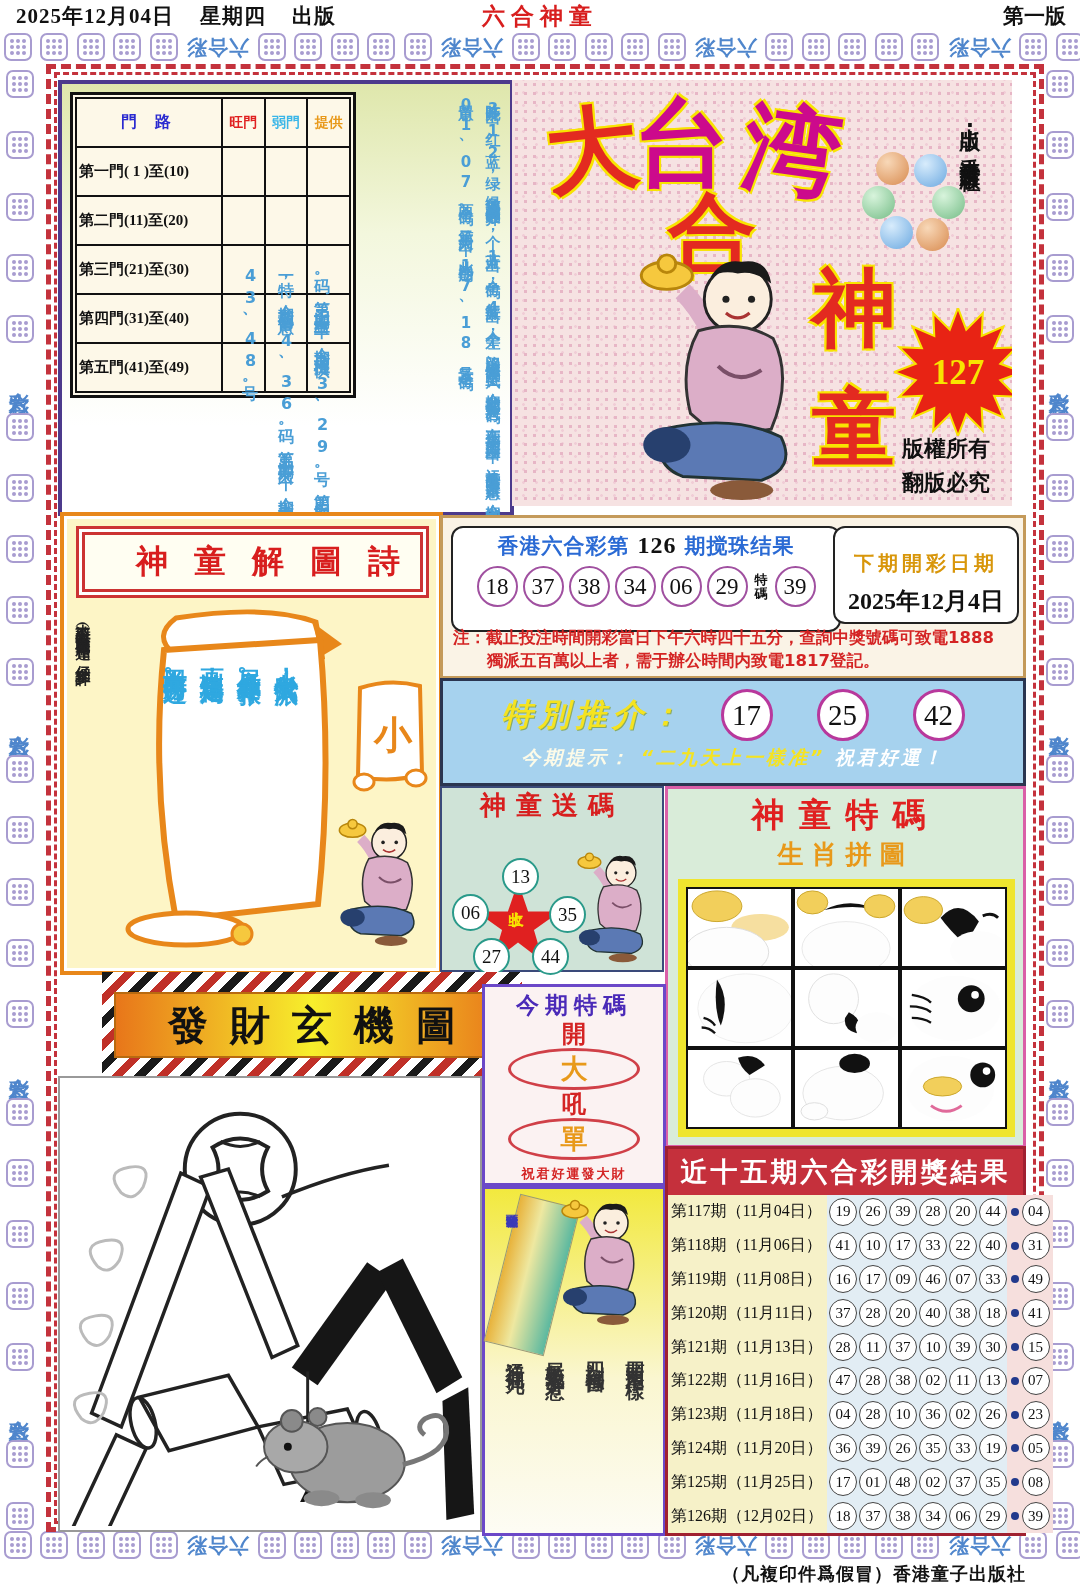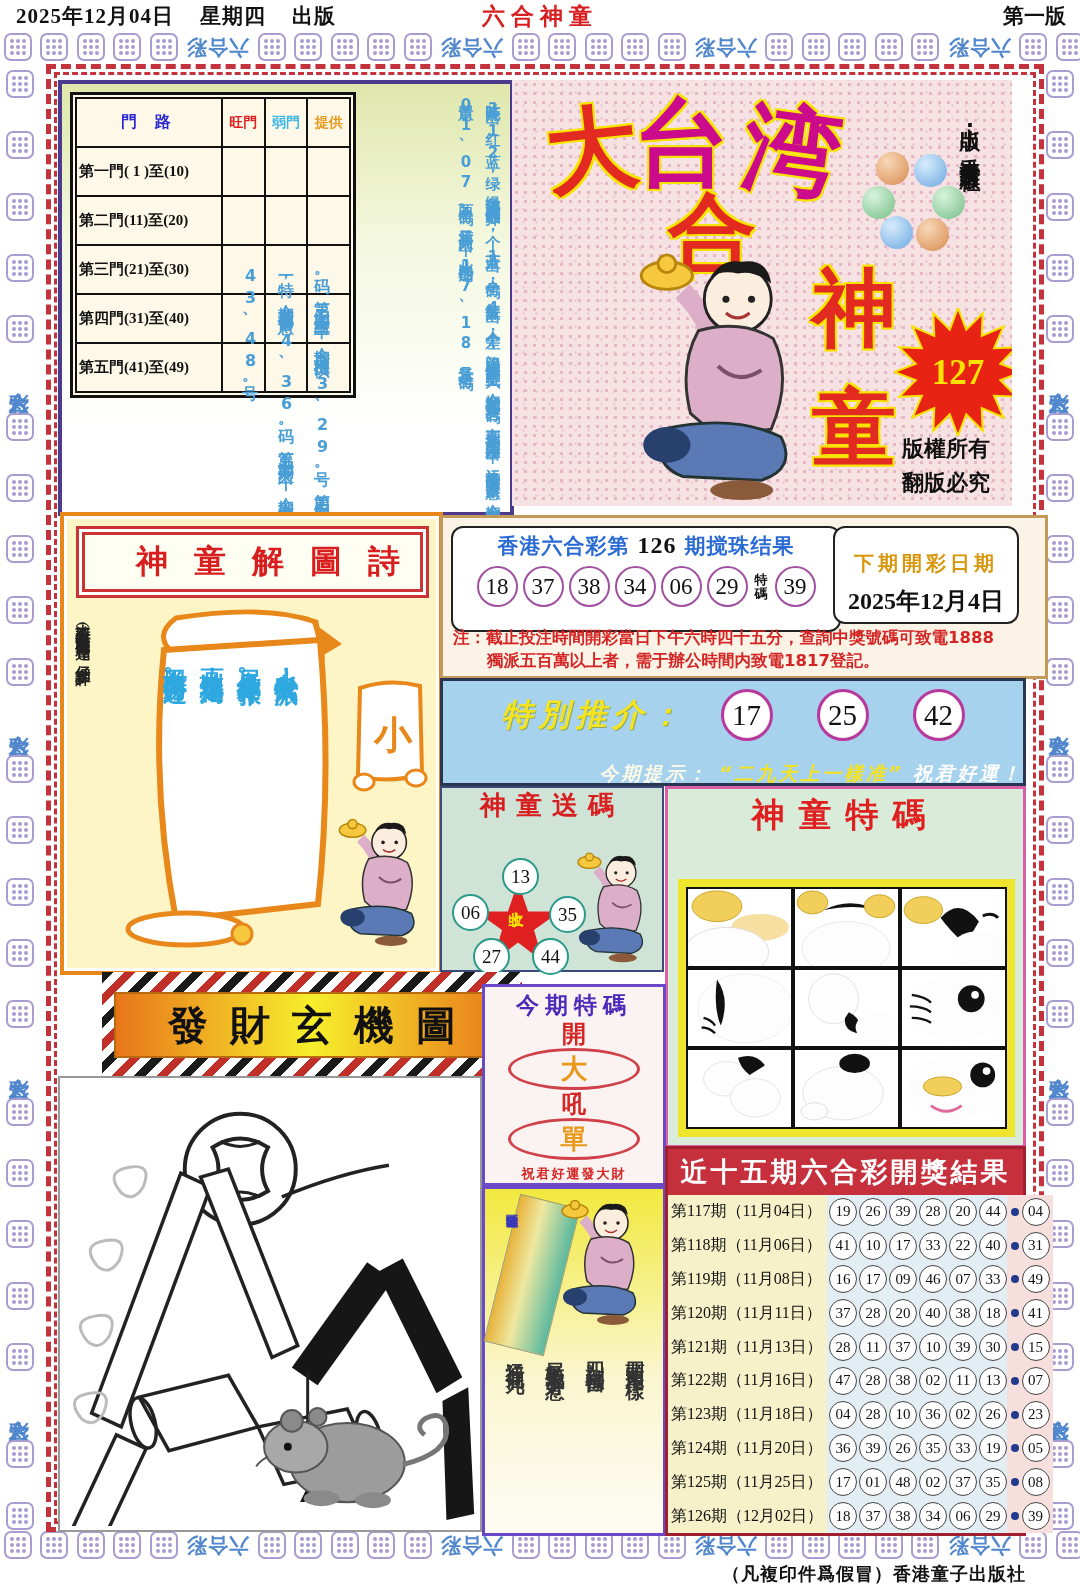--- a/index.html
+++ b/index.html
@@ -70,41 +70,41 @@
   .poembox{left:60px;top:512px;width:375px;height:455px;background:#fdf5c6;border:4px solid #e8871a;box-shadow:inset 0 0 0 3px #fff;}
   .ptitle-frame{position:absolute;left:12px;top:10px;width:347px;height:66px;border:3px solid #cc3333;
       box-shadow:inset 0 0 0 3px #fff,inset 0 0 0 6px #cc3333;display:flex;align-items:center;justify-content:flex-end;background:#fffef2;}
   .ptitle{color:#d81e1e;font-size:32px;font-weight:bold;letter-spacing:26px;text-indent:26px;font-family:"Liberation Serif","DejaVu Serif",serif;}
   .sidenote{position:absolute;left:8px;top:96px;height:345px;color:#222;font-weight:bold;font-size:15px;letter-spacing:2px;line-height:22px;}
   .scrollwrap{position:absolute;left:52px;top:88px;width:240px;height:355px;}
   .poemtext{position:absolute;left:92px;top:134px;height:255px;color:#2fa8e0;font-weight:bold;font-size:24px;line-height:37px;letter-spacing:2px;}
   .smallscroll{position:absolute;left:286px;top:158px;width:78px;height:122px;}
   .smallscroll .schar{position:absolute;left:24px;top:36px;color:#e8871a;font-size:38px;font-weight:bold;}
   
-  .resultbox{left:440px;top:515px;width:580px;height:158px;border:3px solid #c49a5a;background:#faf3e6;padding-left:22px;}
+  .resultbox{left:440px;top:515px;width:580px;height:158px;border:3px solid #c49a5a;background:#faf3e6;}
   .card{position:absolute;background:#fff;border:2.5px solid #222;border-radius:12px;}
   .card-draw{left:8px;top:8px;width:374px;height:94px;padding:4px 6px;}
   .drawtitle{font-size:21px;font-weight:bold;color:#2a6ad4;letter-spacing:1px;text-align:center;}
   .drawtitle .issue{color:#111;font-family:"Liberation Serif","DejaVu Serif",serif;font-size:24px;margin:0 8px;}
   .drawrow{display:flex;align-items:center;justify-content:center;gap:5px;margin-top:6px;}
   .ball{border-radius:50%;background:#fff;display:flex;align-items:center;justify-content:center;
         font-family:"Liberation Serif","DejaVu Serif",serif;color:#111;}
   .draw-ball{width:37px;height:37px;border:2.5px solid #a050a0;font-size:23px;}
   .speclbl{display:flex;flex-direction:column;font-size:13px;font-weight:bold;line-height:14px;margin:0 2px;}
   .card-next{left:390px;top:8px;width:182px;height:94px;display:flex;flex-direction:column;align-items:center;justify-content:center;gap:8px;}
   .nexttitle{color:#d8960a;font-size:20px;font-weight:bold;letter-spacing:4px;margin-top:16px;}
   .nextdate{font-family:"Liberation Serif","DejaVu Serif",serif;font-size:24px;font-weight:bold;}
   .notes{position:absolute;left:10px;top:108px;width:562px;color:#d42424;font-weight:bold;font-size:16.5px;line-height:23px;}
   .notes .n2{padding-left:34px;}
   
   .band{left:440px;top:678px;width:580px;height:102px;background:#a6d2ee;border:3px solid #2a3550;}
   .bandrow{position:absolute;left:0;top:8px;width:100%;display:flex;align-items:center;justify-content:center;gap:34px;}
   .bandlabel{color:#f5e320;font-size:31px;font-weight:bold;font-style:italic;letter-spacing:6px;text-shadow:1px 1px 0 #8a6;}
   .rec-ball{width:46px;height:46px;border:3px solid #b8389c;font-size:29px;}
-  .hintrow{position:absolute;left:0;top:64px;width:100%;text-align:right;font-size:19px;font-weight:bold;font-style:italic;letter-spacing:3px;margin-top:16px;}
+  .hintrow{position:absolute;left:0;top:64px;width:100%;text-align:center;font-size:19px;font-weight:bold;font-style:italic;letter-spacing:3px;}
   .hintrow .hp{color:#fdfbe8;}
   .hintrow .hq{color:#f5e320;}
   .hintrow .hs{color:#ffffff;}
   
   .songma{left:440px;top:786px;width:220px;height:182px;background:#cfe3d7;border:2.5px solid #3a4a7a;}
   .smtitle{position:absolute;left:0;top:0;width:100%;text-align:center;color:#d81e1e;font-size:26px;font-weight:bold;letter-spacing:10px;font-family:"Liberation Serif","DejaVu Serif",serif;}
   .smstar{position:absolute;left:34px;top:94px;width:84px;height:84px;}
   .startext{position:absolute;left:66px;top:112px;color:#f8e400;font-size:15px;font-weight:bold;writing-mode:vertical-rl;text-orientation:upright;line-height:16px;}
   .sm-ball{position:absolute;width:33px;height:33px;border:2.5px solid #2a9a8a;font-size:19px;}
   
@@ -468,20 +468,21 @@
         <span class="ball sm-ball" style="position: absolute; left: 31px; top: 150px;">27</span>
         <span class="ball sm-ball" style="position: absolute; left: 90px; top: 150px;">44</span>
       </div>
     <svg class="kid" style="left:128px;top:62px;width:88px;height:114px;" viewBox="0 0 100 130">
         <use href="#kid"></use>
       </svg>
   </div>
 
   <div class="abs tema">
     <div class="tmtitle">神童特碼</div>
+    <div class="tmsub">生肖拼圖</div>
     <div class="puzzleframe">
       <div class="pgrid">
         <div class="pcell">
             <svg viewBox="0 0 107 80">
               <ellipse cx="30" cy="18" rx="26" ry="16" fill="#f2cf5b" stroke="#caa52a"></ellipse>
               <ellipse cx="75" cy="40" rx="30" ry="14" fill="#f6dfa0"></ellipse>
               <ellipse cx="40" cy="66" rx="44" ry="26" fill="#fdfdfd" stroke="#ddd"></ellipse>
             </svg>
           </div>
         <div class="pcell">

